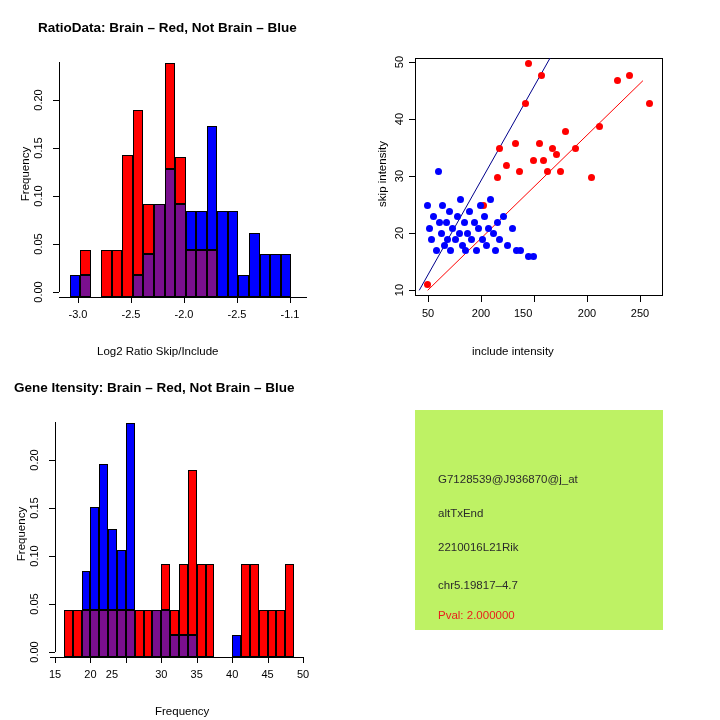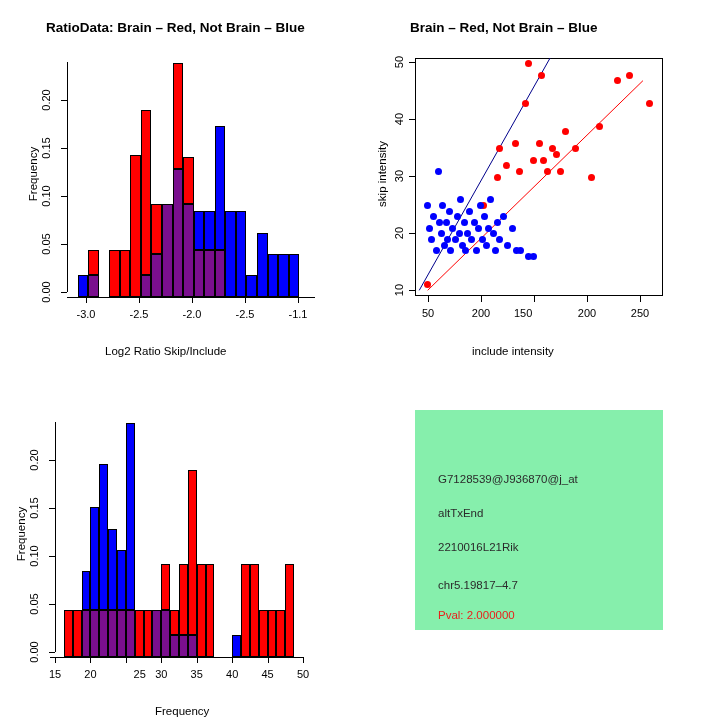--- a/index.html
+++ b/index.html
@@ -10,30 +10,30 @@
   .axlabel{position:absolute;font-size:11.5px;color:#000;white-space:nowrap;}
   .ticklab{position:absolute;font-size:11px;color:#000;white-space:nowrap;}
   .vlab{position:absolute;font-size:11.5px;color:#000;white-space:nowrap;transform-origin:50% 50%;transform:rotate(-90deg);}
   .vtick{position:absolute;font-size:11px;color:#000;white-space:nowrap;transform-origin:50% 50%;transform:rotate(-90deg);}
   .axisline{position:absolute;background:#000;}
   .tickmark{position:absolute;background:#000;width:1px;}
   .tickmarkh{position:absolute;background:#000;height:1px;}
   .bar{position:absolute;box-sizing:border-box;border:1px solid #000;}
   .pt{position:absolute;width:7px;height:7px;border-radius:50%;}
   .box{position:absolute;box-sizing:border-box;border:1px solid #000;}
-  .infobox{position:absolute;background:#86efac;}
+  .infobox{position:absolute;background:#bef264;}
   .infoline{position:absolute;font-size:11.5px;color:#2b2b2b;white-space:nowrap;}
   .infoline.pval{color:#e8211c;}
 </style>
 </head>
 <body>
 
 <div id="root">
 
-  <div class="panel" style="left:12px;top:0;width:360px;height:360px;">
+  <div class="panel" style="left:4px;top:0;width:360px;height:360px;">
     <div class="ptitle" style="left:34px;top:20px;">RatioData: Brain – Red, Not Brain – Blue</div>
     <div class="vlab" style="left:-14px;top:168px;width:70px;text-align:center;">Frequency</div>
     <div class="axlabel" style="left:93px;top:345px;">Log2 Ratio Skip/Include</div>
 
     <div class="axisline" style="left:55px;top:62px;width:1px;height:230px;"></div>
     <div class="axisline" style="left:55px;top:297px;width:248px;height:1px;"></div>
 
     <div class="tickmarkh" style="left:49px;top:292px;width:6px;"></div>
     <div class="tickmarkh" style="left:49px;top:244px;width:6px;"></div>
     <div class="tickmarkh" style="left:49px;top:196px;width:6px;"></div>
@@ -82,21 +82,20 @@
         <div class="bar" style="left: 223.851px; width: 10.5532px; top: 210.833px; height: 86.1667px; background: rgb(0, 0, 255);"></div>
         <div class="bar" style="left: 234.404px; width: 10.5532px; top: 275.458px; height: 21.5417px; background: rgb(0, 0, 255);"></div>
         <div class="bar" style="left: 244.957px; width: 10.5532px; top: 233.354px; height: 63.6458px; background: rgb(0, 0, 255);"></div>
         <div class="bar" style="left: 255.511px; width: 10.5532px; top: 253.917px; height: 43.0833px; background: rgb(0, 0, 255);"></div>
         <div class="bar" style="left: 266.064px; width: 10.5532px; top: 253.917px; height: 43.0833px; background: rgb(0, 0, 255);"></div>
         <div class="bar" style="left: 276.617px; width: 10.5532px; top: 253.917px; height: 43.0833px; background: rgb(0, 0, 255);"></div>
       </div>
   </div>
 
   <div class="panel" style="left:360px;top:0;width:360px;height:360px;">
-    <div class="ptitle" style="left:50px;top:20px;">Brain – Red, Not Brain – Blue</div>
     <div class="vlab" style="left:-23px;top:168px;width:90px;text-align:center;">skip intensity</div>
     <div class="axlabel" style="left:112px;top:345px;">include intensity</div>
 
     <div class="box" style="left:55px;top:58px;width:248px;height:238px;"></div>
 
     <div class="tickmarkh" style="left:49px;top:62px;width:6px;"></div>
     <div class="tickmarkh" style="left:49px;top:119px;width:6px;"></div>
     <div class="tickmarkh" style="left:49px;top:176px;width:6px;"></div>
     <div class="tickmarkh" style="left:49px;top:233px;width:6px;"></div>
     <div class="tickmarkh" style="left:49px;top:290px;width:6px;"></div>
@@ -188,20 +187,21 @@
         <div class="pt" style="left: 144.368px; top: 241.5px; background: rgb(0, 0, 255);"></div>
         <div class="pt" style="left: 148.589px; top: 224.5px; background: rgb(0, 0, 255);"></div>
         <div class="pt" style="left: 152.811px; top: 247.167px; background: rgb(0, 0, 255);"></div>
         <div class="pt" style="left: 157.032px; top: 247.167px; background: rgb(0, 0, 255);"></div>
         <div class="pt" style="left: 165.474px; top: 252.833px; background: rgb(0, 0, 255);"></div>
         <div class="pt" style="left: 169.696px; top: 252.833px; background: rgb(0, 0, 255);"></div>
       </div>
   </div>
 
   <div class="panel" style="left:0;top:360px;width:360px;height:360px;">
+    <div class="ptitle" style="left:14px;top:20px;">Gene Itensity: Brain – Red, Not Brain – Blue</div>
     <div class="vlab" style="left:-14px;top:168px;width:70px;text-align:center;">Frequency</div>
     <div class="axlabel" style="left:155px;top:345px;">Frequency</div>
 
     <div class="axisline" style="left:55px;top:62px;width:1px;height:230px;"></div>
     <div class="axisline" style="left:50px;top:297px;width:253px;height:1px;"></div>
 
     <div class="tickmarkh" style="left:49px;top:292px;width:6px;"></div>
     <div class="tickmarkh" style="left:49px;top:244px;width:6px;"></div>
     <div class="tickmarkh" style="left:49px;top:196px;width:6px;"></div>
     <div class="tickmarkh" style="left:49px;top:148px;width:6px;"></div>
@@ -211,21 +211,21 @@
     <div class="vtick" style="left:12px;top:190px;width:44px;text-align:center;">0.10</div>
     <div class="vtick" style="left:12px;top:142px;width:44px;text-align:center;">0.15</div>
     <div class="vtick" style="left:12px;top:94px;width:44px;text-align:center;">0.20</div>
 
     <div id="gene-xticks">
         <div class="tickmark" style="left: 55px; top: 297px; height: 6px;"></div>
         <div class="ticklab" style="left: 35px; top: 308px; width: 40px; text-align: center;">15</div>
         <div class="tickmark" style="left: 90.4286px; top: 297px; height: 6px;"></div>
         <div class="ticklab" style="left: 70.4286px; top: 308px; width: 40px; text-align: center;">20</div>
         <div class="tickmark" style="left: 125.857px; top: 297px; height: 6px;"></div>
-        <div class="ticklab" style="left: 105.857px; top: 308px; width: 40px; text-align: right;">25</div>
+        <div class="ticklab" style="left: 105.857px; top: 308px; width: 40px; text-align: left;">25</div>
         <div class="tickmark" style="left: 161.286px; top: 297px; height: 6px;"></div>
         <div class="ticklab" style="left: 141.286px; top: 308px; width: 40px; text-align: center;">30</div>
         <div class="tickmark" style="left: 196.714px; top: 297px; height: 6px;"></div>
         <div class="ticklab" style="left: 176.714px; top: 308px; width: 40px; text-align: center;">35</div>
         <div class="tickmark" style="left: 232.143px; top: 297px; height: 6px;"></div>
         <div class="ticklab" style="left: 212.143px; top: 308px; width: 40px; text-align: center;">40</div>
         <div class="tickmark" style="left: 267.571px; top: 297px; height: 6px;"></div>
         <div class="ticklab" style="left: 247.571px; top: 308px; width: 40px; text-align: center;">45</div>
         <div class="tickmark" style="left: 303px; top: 297px; height: 6px;"></div>
         <div class="ticklab" style="left: 283px; top: 308px; width: 40px; text-align: center;">50</div>

